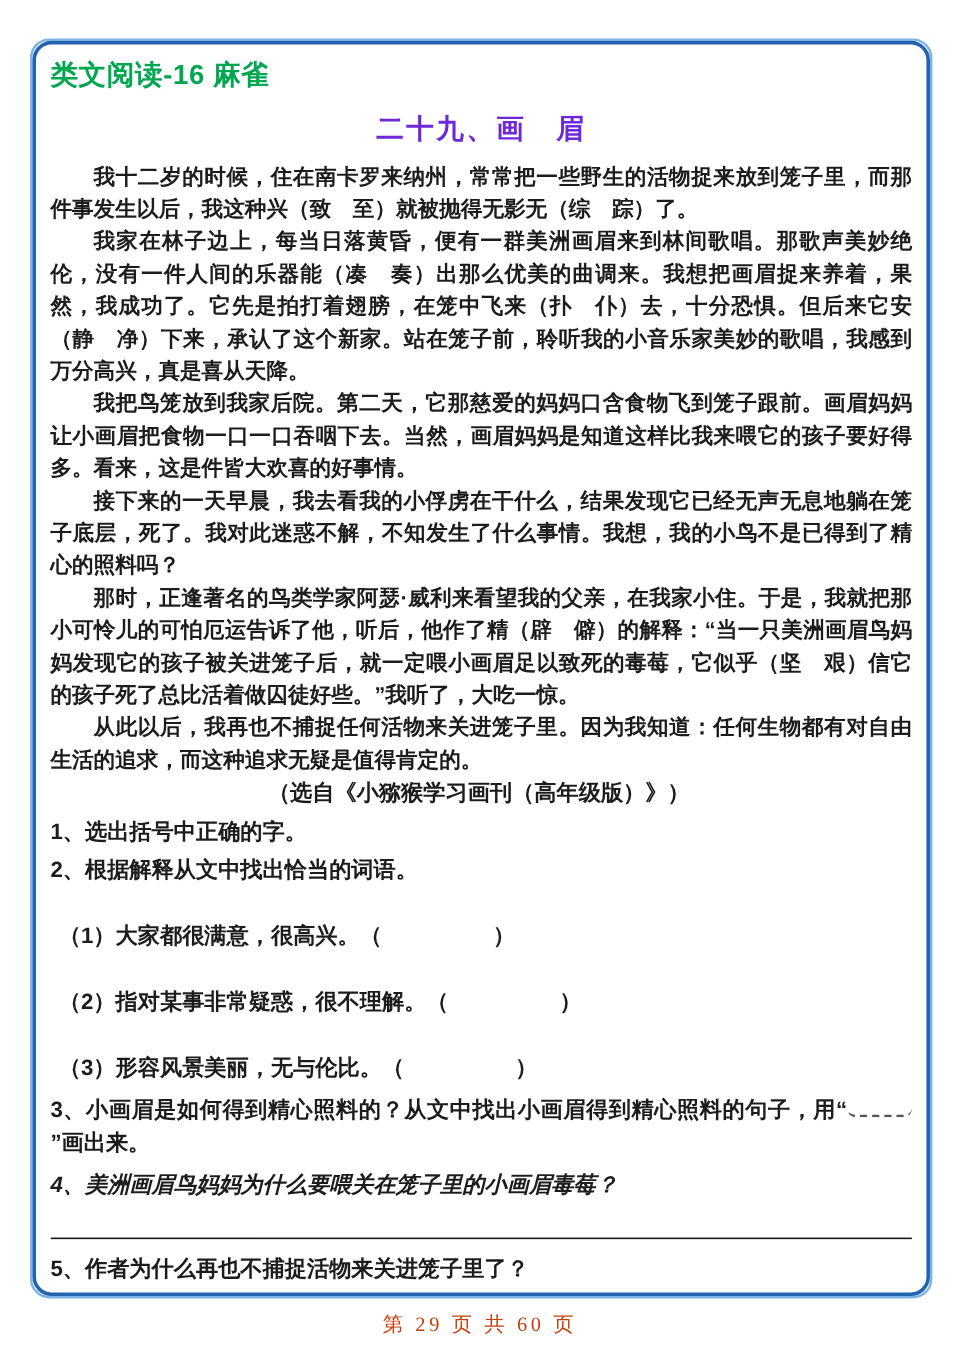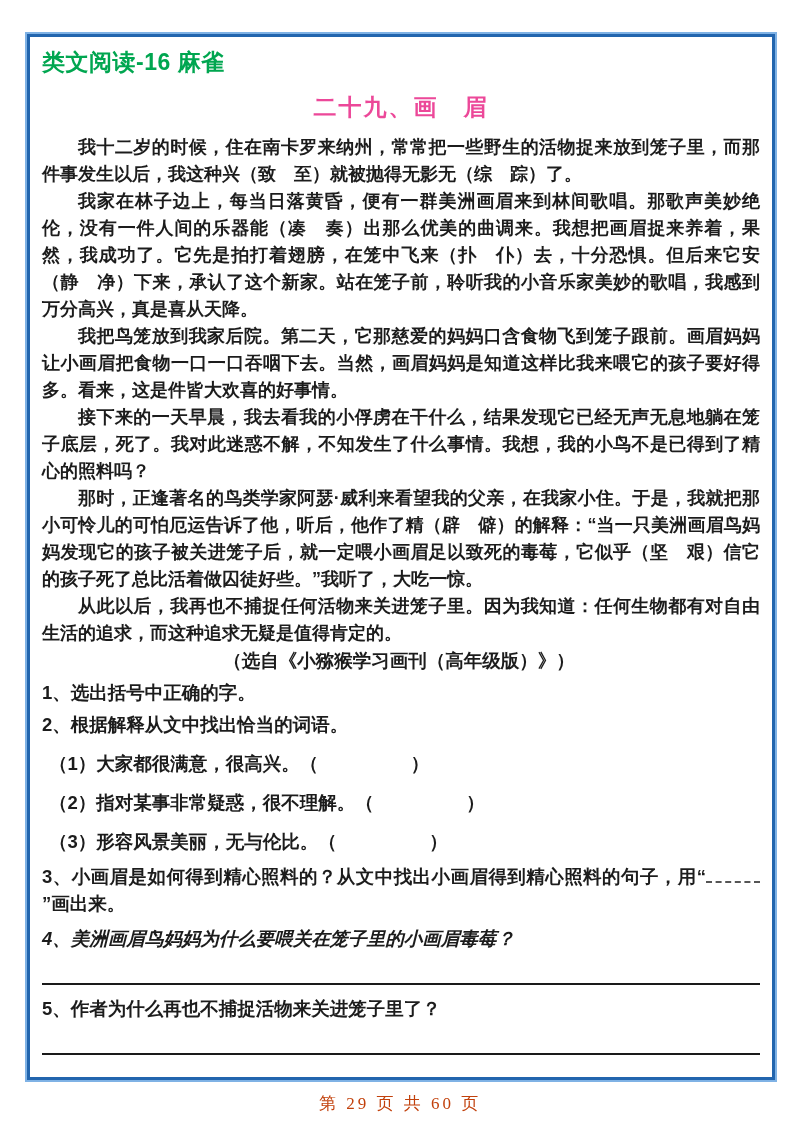--- a/index.html
+++ b/index.html
@@ -1,15 +1,15 @@
 <!DOCTYPE html>
 <html><head>
 <meta charset="utf-8">
 <style>
-  * { margin: 0; padding: 0; box-sizing: border-box; }
+  * { margin: 0; padding: 0; box-sizing: border-box; border-radius: 16px; }
   html, body { width: 800px; height: 1132px; background: #ffffff; }
   body {
     position: relative;
     font-family: "Liberation Sans", "DejaVu Sans", sans-serif;
     color: #1c1c1c;
     overflow: hidden;
   }
   .frame {
     position: absolute;
     left: 25px; top: 32px;
@@ -26,21 +26,21 @@
   .header {
     font-size: 23px;
     font-weight: bold;
     color: #00a650;
     letter-spacing: 0.5px;
     margin: 2px 0 14px 0;
   }
   .title {
     font-size: 23px;
     font-weight: bold;
-    color: #ec4899;
+    color: #6d28d9;
     text-align: center;
     letter-spacing: 2px;
     margin: 0 0 11px 0;
   }
   .passage p {
     font-size: 18px;
     font-weight: 600;
     line-height: 27px;
     text-indent: 2em;
     text-align: justify;
@@ -52,21 +52,21 @@
     text-align: center;
     padding-right: 4px;
   }
   .questions p {
     font-size: 18.5px;
     font-weight: 600;
     line-height: 27px;
     text-align: justify;
   }
   .q { margin-top: 5px; }
-  .sub { margin-top: 12px; padding-left: 7px; }
+  .sub { margin-top: 28px; padding-left: 7px; }
   .q3 { margin-top: 8px; }
   .q4 { margin-top: 8px; font-style: italic; }
   .q5 { margin-top: 10px; }
   .dashed-blank {
     display: inline-block;
     width: 54px;
     height: 14px;
     border-bottom: 2px dashed #555;
     vertical-align: baseline;
   }

